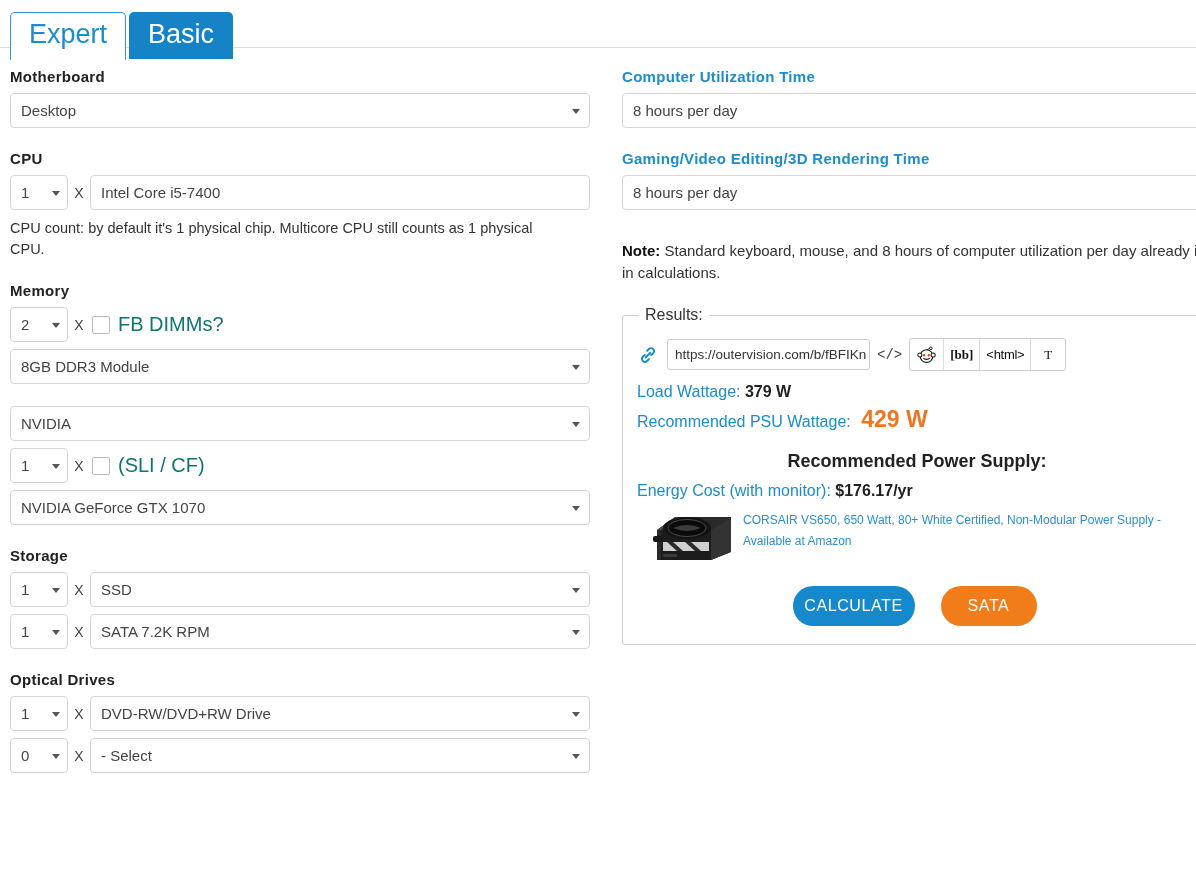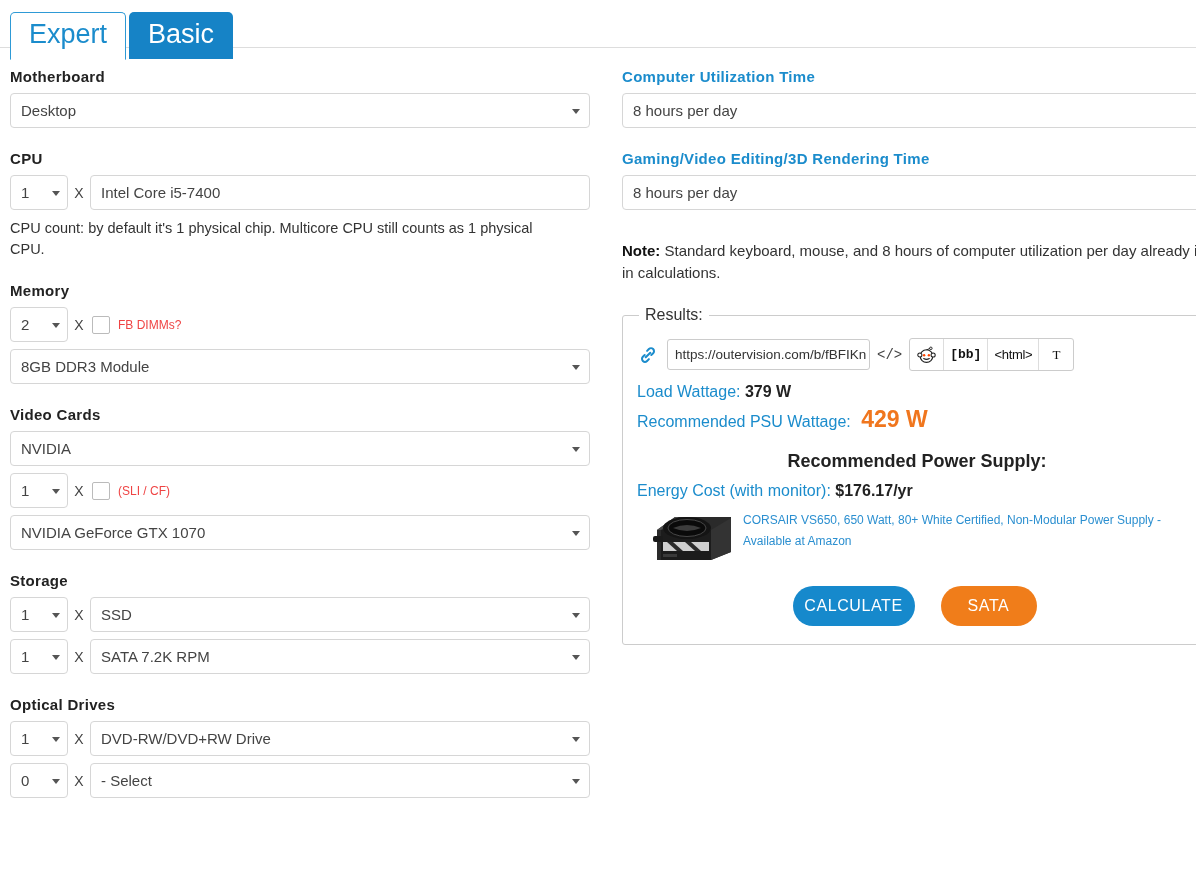--- a/index.html
+++ b/index.html
@@ -151,22 +151,22 @@
     width: 18px; height: 18px;
     border: 1px solid #bbbbbb;
     border-radius: 2px;
     background: #ffffff;
     box-sizing: border-box;
     margin: 0 8px 0 2px;
   }
   .cb-label {
     display: inline-block;
     vertical-align: middle;
-    font-size: 12px;
-    color: #ef4444;
+    font-size: 20px;
+    color: #0f766e;
   }
 
   
   .wide-ctrl { width: 700px; max-width: none; }
   .note {
     font-size: 15px;
     line-height: 22px;
     color: #333333;
     margin: 30px 0 22px 0;
     width: 640px;
@@ -228,21 +228,21 @@
     justify-content: center;
     min-width: 34px;
     padding: 0 6px;
     border-right: 1px solid #dddddd;
     font-size: 13px;
     color: #111111;
     cursor: pointer;
     box-sizing: border-box;
   }
   .btn-group > div:last-child { border-right: none; }
-  .bb-lbl { font-weight: bold; font-family: Liberation Mono, monospace; }
+  .bb-lbl { font-weight: bold; font-family: Liberation Serif, serif; }
   .html-lbl { font-size: 11.5px; font-family: "Liberation Sans", sans-serif; letter-spacing:-0.3px;}
   .t-lbl { font-family: "Liberation Serif", serif; font-size: 18px; }
 
   .res-line { font-size: 16px; margin: 5px 0; color: #1b8ccc; }
   .res-line .val { color: #222222; font-weight: bold; }
   .res-line .val-big {
     color: #f0761e;
     font-weight: bold;
     font-size: 23px;
     margin-left: 6px;
@@ -339,21 +339,20 @@
         <span class="checkbox"></span>
         <span class="cb-label">FB DIMMs?</span>
       </div>
       <div class="ctrl select select-full">
         <span>8GB DDR3 Module</span>
         <span class="caret"></span>
       </div>
     </div>
 
     <div class="group">
-      <div class="section-label">Video Cards</div>
       <div class="ctrl select select-full" style="margin-bottom:7px;">
         <span>NVIDIA</span>
         <span class="caret"></span>
       </div>
       <div class="row">
         <div class="ctrl select qty">
           <span>1</span>
           <span class="caret"></span>
         </div>
         <span class="xmark">X</span>

